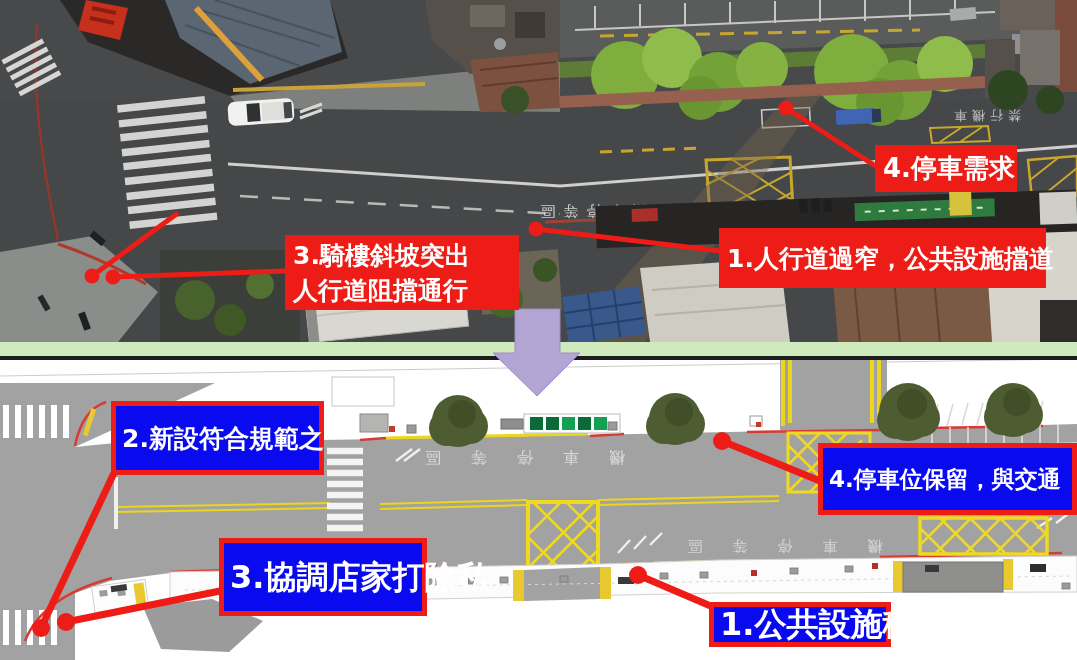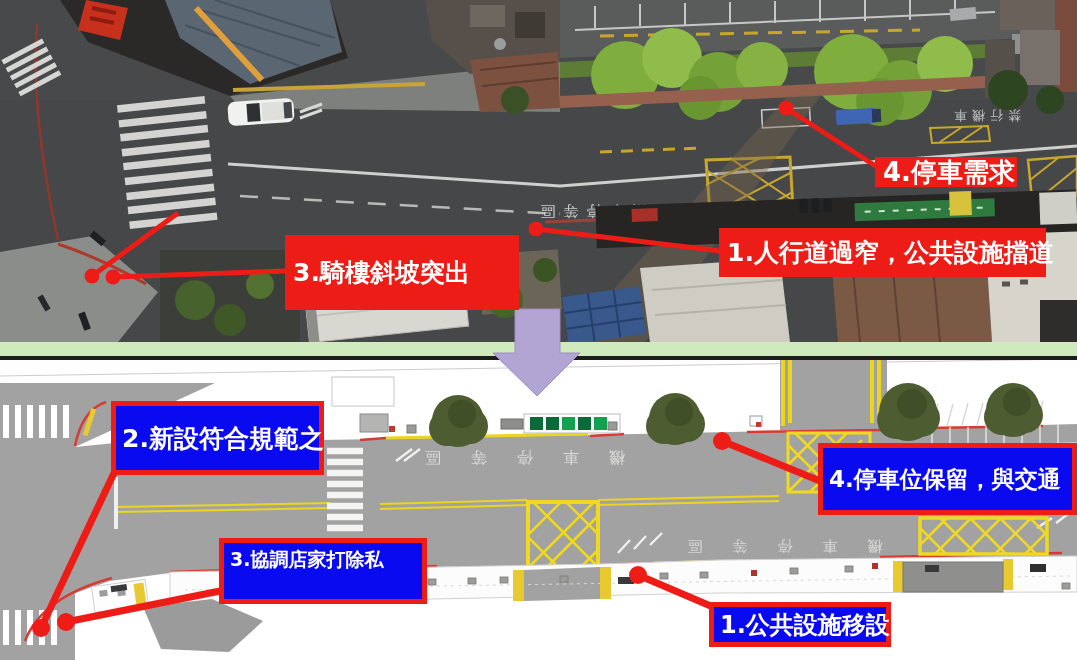--- a/index.html
+++ b/index.html
@@ -10,26 +10,26 @@
   .layer{position:absolute;left:0;}
   .ann{
     position:absolute;box-sizing:border-box;display:flex;flex-direction:column;
     justify-content:center;z-index:7;color:#fff;font-weight:bold;
   }
   .ann .ln{white-space:nowrap;}
   .ann.red{background:var(--annotation-red);padding:1px 8px;}
   .ann.blue{background:var(--annotation-blue);border:5px solid var(--annotation-red);padding:0 6px;}
   #box-p2{left:172px;top:168px;width:225px;height:46px;font-size:25px;}
   #box-p3{left:285px;top:235px;width:234px;height:75px;font-size:25px;line-height:35px;}
-  #box-p4{left:875px;top:145px;width:142px;height:30px;font-size:26px;margin-top:12px;}
-  #box-p1{left:719px;top:228px;width:327px;height:49px;font-size:25px;}
+  #box-p4{left:875px;top:145px;width:142px;height:47px;font-size:26px;}
+  #box-p1{left:719px;top:228px;width:327px;height:60px;font-size:25px;}
   #box-n2{left:111px;top:401px;width:213px;height:74px;font-size:25px;line-height:31px;}
-  #box-n3{left:219px;top:538px;width:208px;height:66px;font-size:19px;line-height:33px;justify-content:space-between;}
+  #box-n3{left:219px;top:538px;width:208px;height:78px;font-size:32px;line-height:33px;}
   #box-n4{left:818px;top:443px;width:259px;height:72px;font-size:23px;line-height:30px;gap:24px;}
-  #box-n1{left:709px;top:602px;width:182px;height:45px;font-size:24px;text-align:right;}
+  #box-n1{left:709px;top:602px;width:182px;height:45px;font-size:32px;text-align:right;}
   .green-strip{top:342px;width:1077px;height:14px;background:var(--green-strip);z-index:2;}
   .divider{top:356px;width:1077px;height:4px;background:var(--divider-black);z-index:2;}
   svg{display:block;}
   .overlay{pointer-events:none;z-index:5;}
 </style>
 </head>
 <body>
 
 <div class="stage">
 
@@ -356,20 +356,21 @@
       </g>
       <g>
         <path d="M638,575L713,607" stroke-width="7"></path>
           <circle cx="638" cy="575" r="9" style="fill:var(--leader-red)" stroke="none"></circle>
       </g>
     </g>
   </svg>
 
   <div class="ann red" id="box-p3">
     <div class="ln">3.騎樓斜坡突出</div>
+    <div class="ln">人行道阻擋通行</div>
   </div>
   <div class="ann red" id="box-p4">
     <div class="ln">4.停車需求</div>
   </div>
   <div class="ann red" id="box-p1">
     <div class="ln">1.人行道過窄，公共設施擋道</div>
   </div>
 
   <div class="ann blue" id="box-n2">
     <div class="ln">2.新設符合規範之</div>

